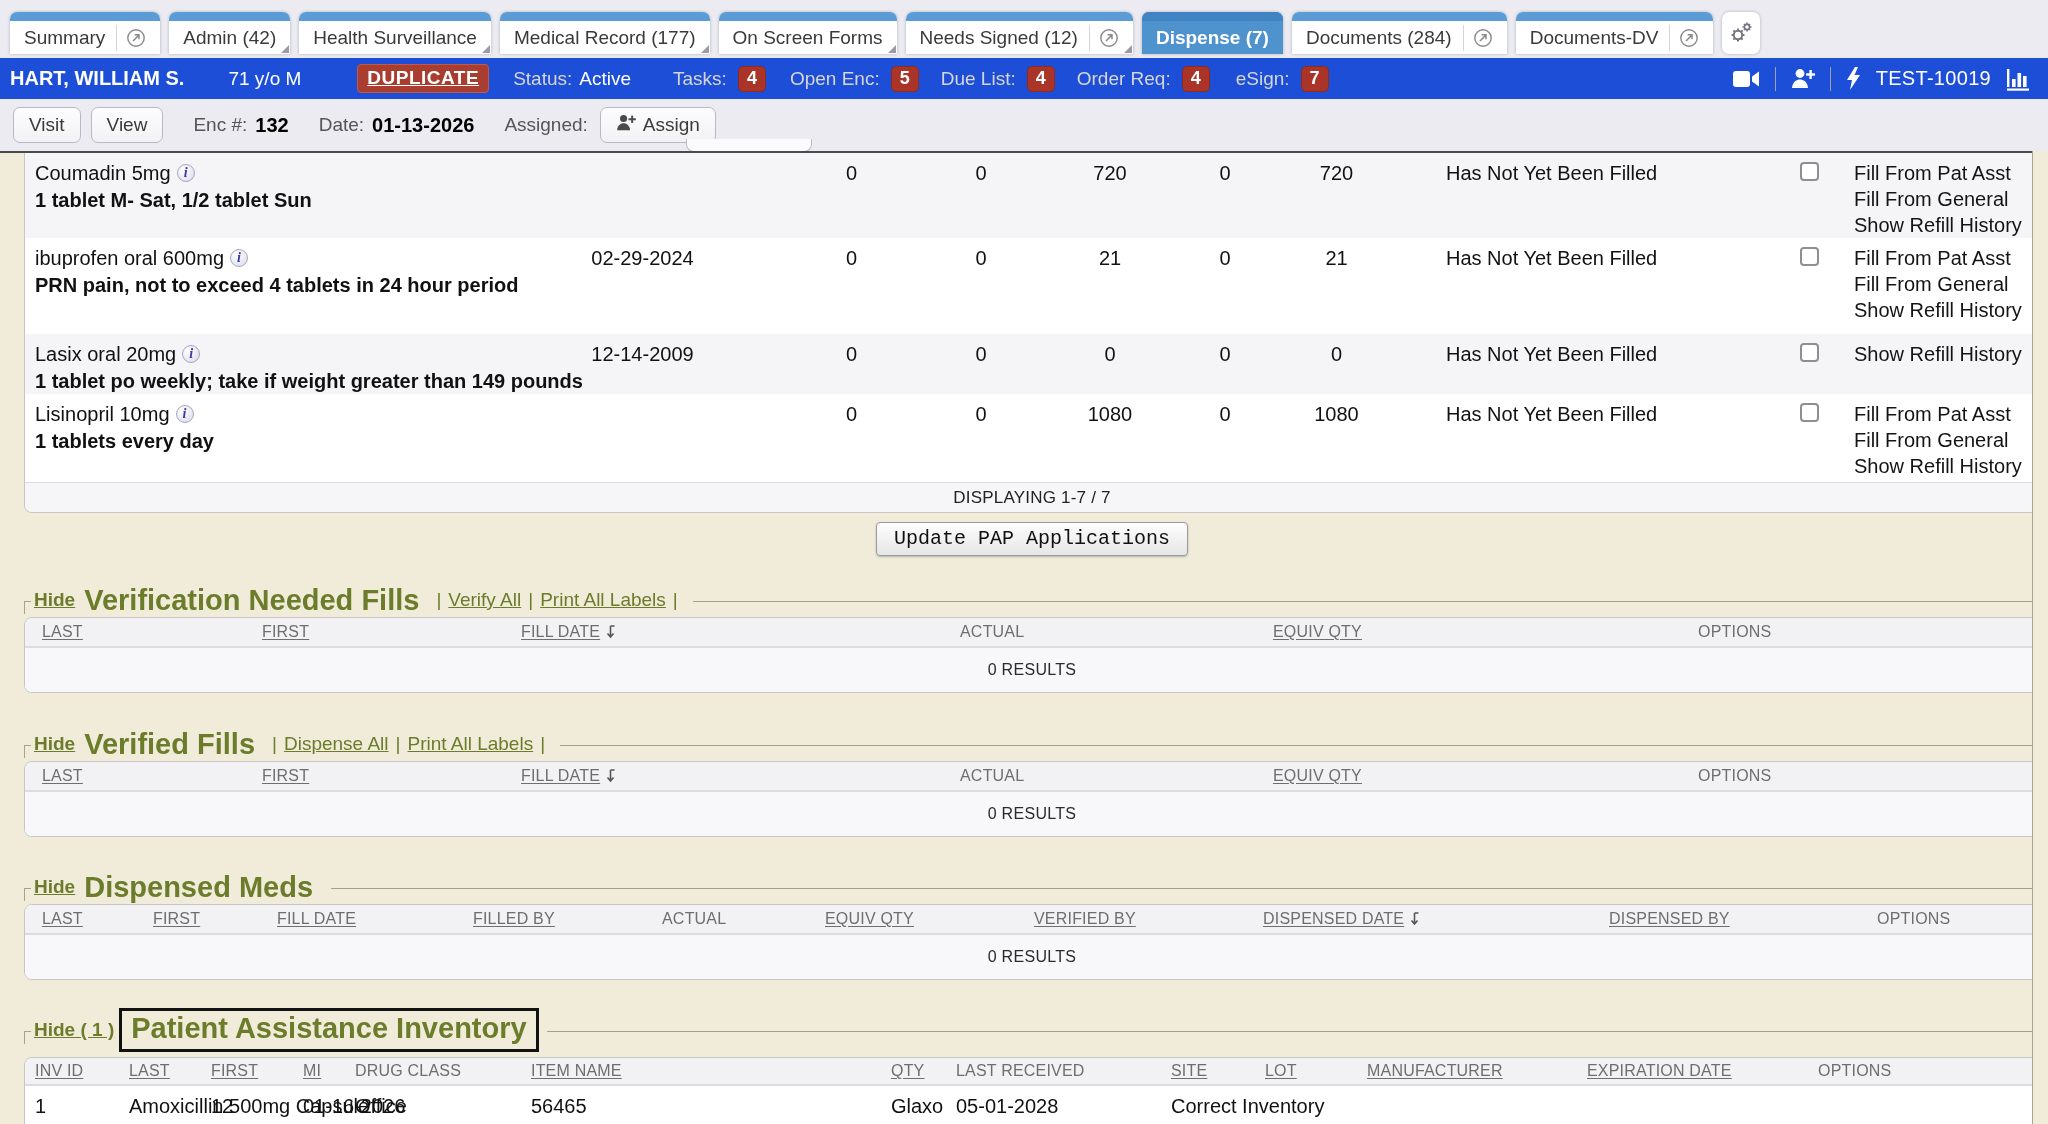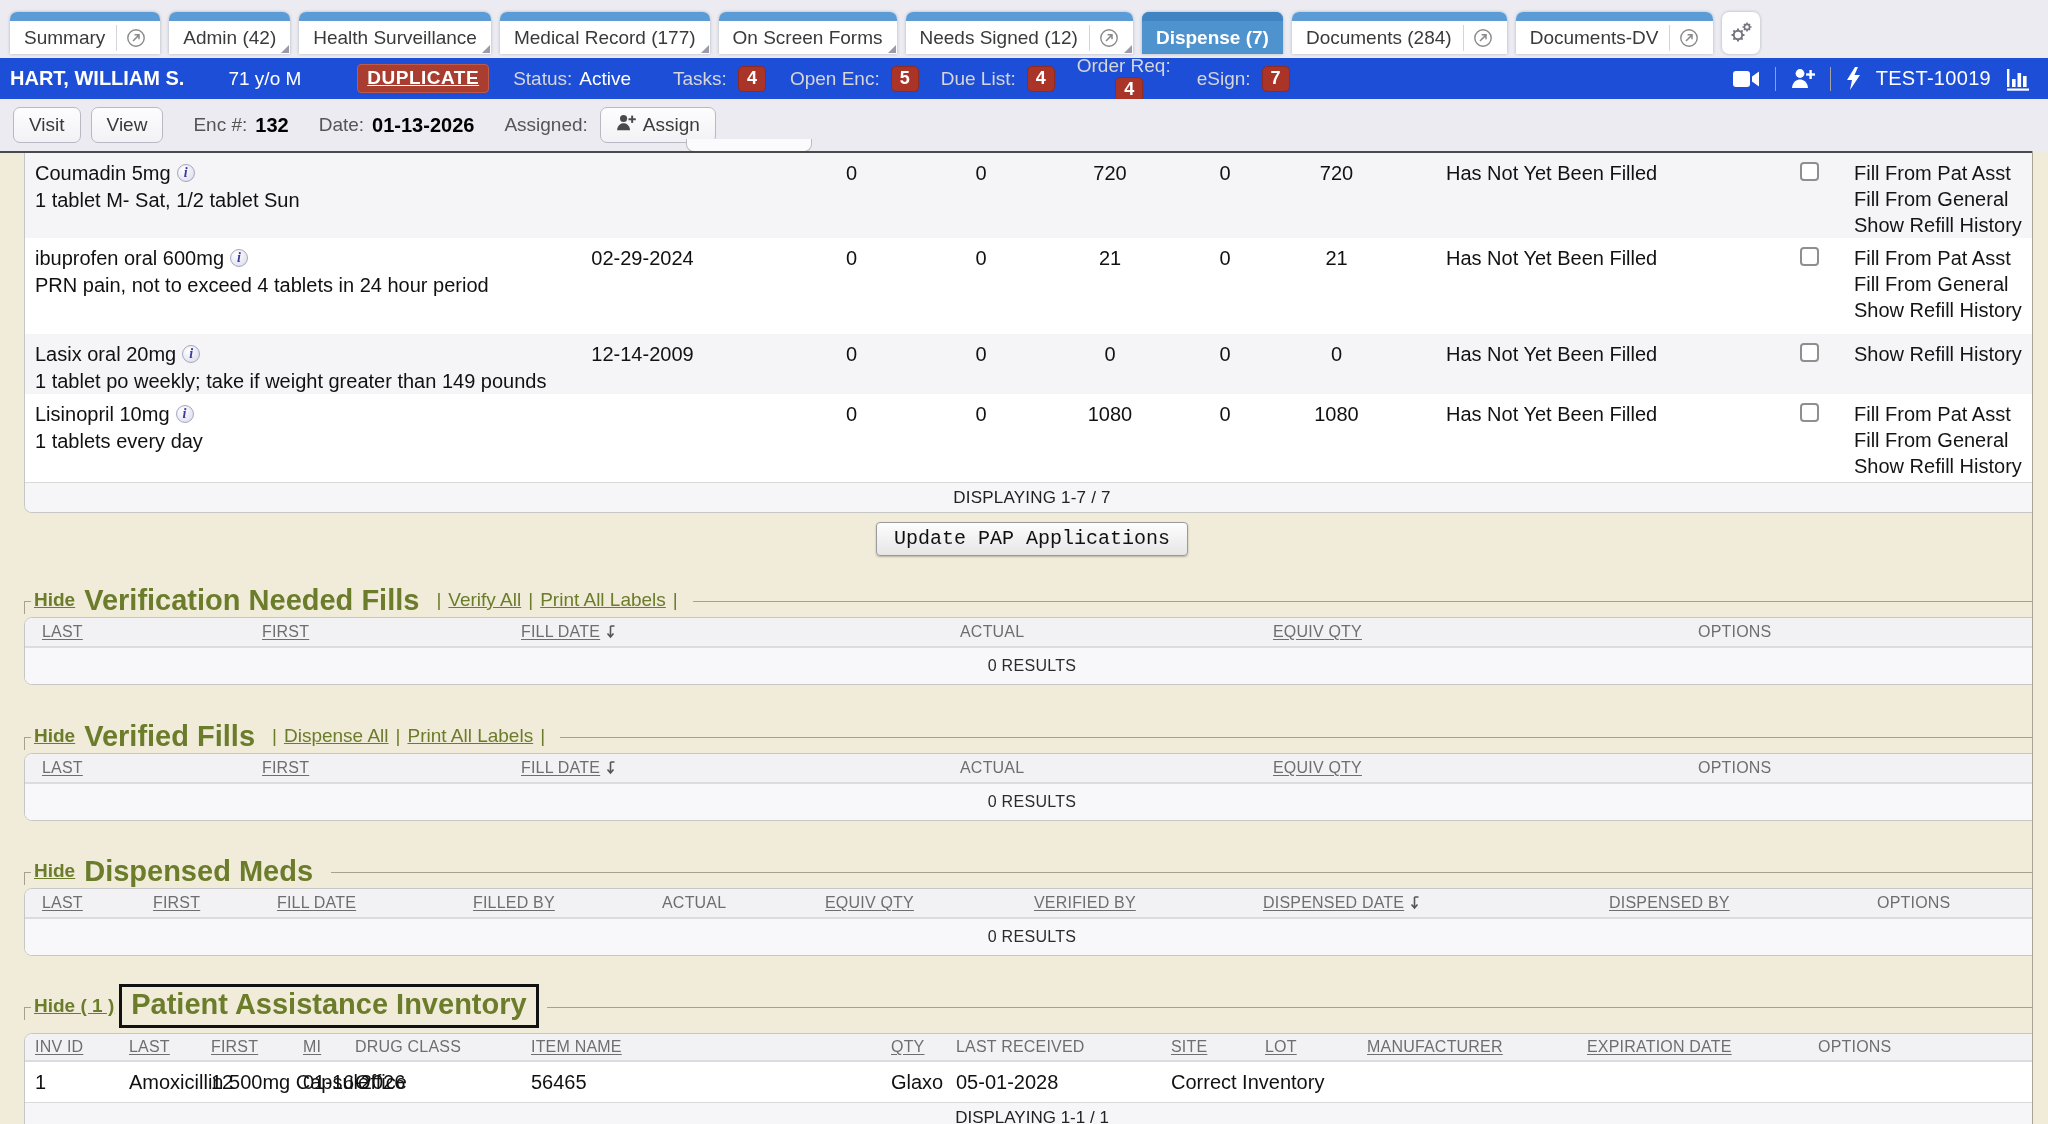--- a/index.html
+++ b/index.html
@@ -60,21 +60,21 @@
   .right-strip { position:absolute; right:0; top:151px; bottom:0; width:16px; background:#f1ebd9;
                  border-left:1px solid #a9a396; z-index:6; }
 
   
   .medtable { margin-left:16px; width:2016px; background:#fff; border:1px solid #c6c6c6; border-top:none;
               border-radius:0 0 8px 8px; overflow:hidden; }
   .medrow { display:flex; align-items:flex-start; font-size:20px; color:#111; }
   .medrow.alt { background:#f5f5f8; }
   .mr-name { width:560px; padding:7px 0 0 10px; }
   .mr-drug { line-height:27px; }
-  .mr-sig { line-height:26px; }
+  .mr-sig { line-height:26px;font-weight:bold; }
   .mr-date { width:115px; padding-top:7px; text-align:center; line-height:27px; }
   .mr-sp { width:89px; }
   .mr-q1 { width:125px; } .mr-q2 { width:134px; } .mr-q3 { width:124px; } .mr-q4 { width:106px; } .mr-q5 { width:117px; }
   .mr-q { padding-top:7px; text-align:center; line-height:27px; }
   .mr-status { width:370px; padding:7px 0 0 51px; line-height:27px; }
   .mr-cb { width:89px; padding-top:9px; display:flex; justify-content:center; }
   .mr-opts { flex:1; padding-top:7px; line-height:26px; }
   .mr-opts .opt { display:block; color:#141414; cursor:pointer; }
   .checkbox { width:19px; height:19px; background:#fff; border:2px solid #8f8f8f; border-radius:4px; cursor:pointer; }
   .r1 { min-height:76px; } .r2 { min-height:96px; } .r3 { min-height:51px; } .r4 { min-height:88px; }
@@ -107,21 +107,21 @@
   .hdr { display:grid; background:#f2f2f5; height:30px; align-items:center; border-bottom:2px solid #dcdcdc;
          font-size:16px; color:#6e6e6e; letter-spacing:.2px; }
   .hdr > div { white-space:nowrap; display:flex; align-items:center; gap:5px; }
   .hdr .u { text-decoration:underline; text-underline-offset:2px; cursor:pointer; }
   .grid-vf  { grid-template-columns:220px 259px 439px 313px 425px 1fr; }
   .grid-vf  > div { padding-left:17px; }
   .grid-dm  { grid-template-columns:111px 124px 196px 189px 163px 209px 229px 346px 268px 1fr; }
   .grid-dm  > div { padding-left:17px; }
   .grid-inv { grid-template-columns:94px 82px 92px 52px 176px 360px 65px 215px 94px 102px 220px 231px 1fr; }
   .grid-inv > div { padding-left:10px; }
-  .empty-row { height:36px; background:#f8f8fa; display:flex; align-items:center; justify-content:center;
+  .empty-row { height:44px; background:#f8f8fa; display:flex; align-items:center; justify-content:center;
                font-size:16px; color:#2b2b2b; letter-spacing:.3px; }
   .inv-row { display:grid; grid-template-columns:94px 82px 92px 52px 176px 360px 65px 215px 94px 102px 220px 231px 1fr;
              height:42px; align-items:center; background:#fff; font-size:20px; color:#111; }
   .inv-row > div { padding-left:10px; white-space:nowrap; }
   .inv-row .span4 { grid-column:2 / span 4; }
   .inv-displaying { height:31px; background:#f6f6f9; border-top:1px solid #dadada; display:flex;
                     align-items:center; justify-content:center; font-size:17px; color:#222; }
   .link-plain { cursor:pointer; }
   .sort-ic svg { display:block; }
 </style>
@@ -236,21 +236,21 @@
       <span class="badge">4</span>
     </span>
     <span class="pb-count" style="margin-left:24px;">
       <span class="pb-label">Open Enc:</span>
       <span class="badge">5</span>
     </span>
     <span class="pb-count" style="margin-left:22px;">
       <span class="pb-label">Due List:</span>
       <span class="badge">4</span>
     </span>
-    <span class="pb-count" style="margin-left:22px;flex-direction:column;">
+    <span class="pb-count" style="margin-left:22px;">
       <span class="pb-label">Order Req:</span>
       <span class="badge">4</span>
     </span>
     <span class="pb-count" style="margin-left:26px;">
       <span class="pb-label">eSign:</span>
       <span class="badge">7</span>
     </span>
     <span class="pb-right">
       <span class="icon-btn">
         <svg width="27" height="18" viewBox="0 0 27 18">

